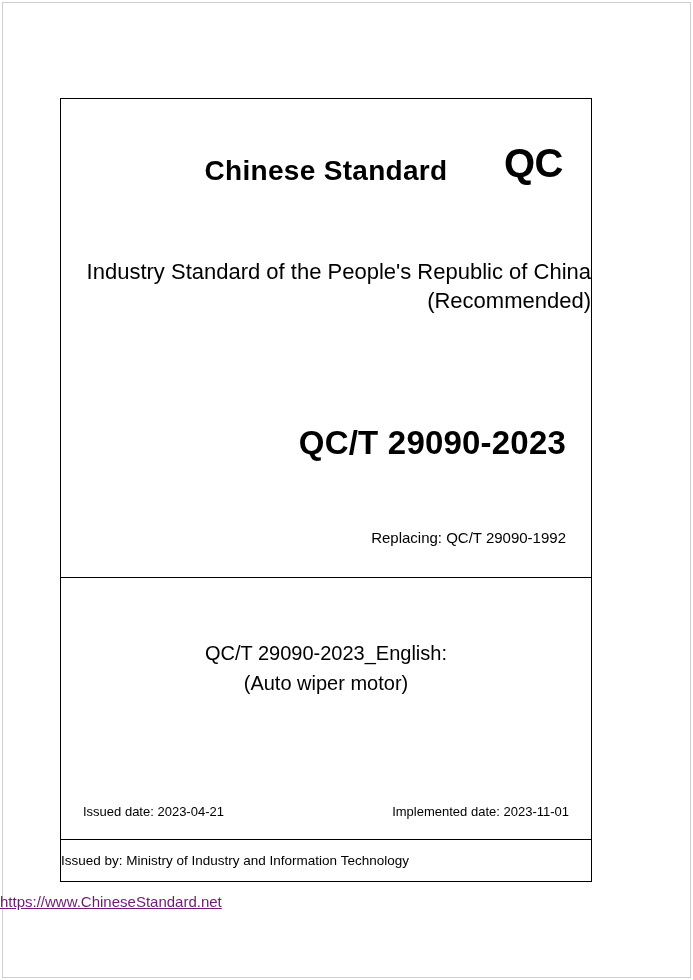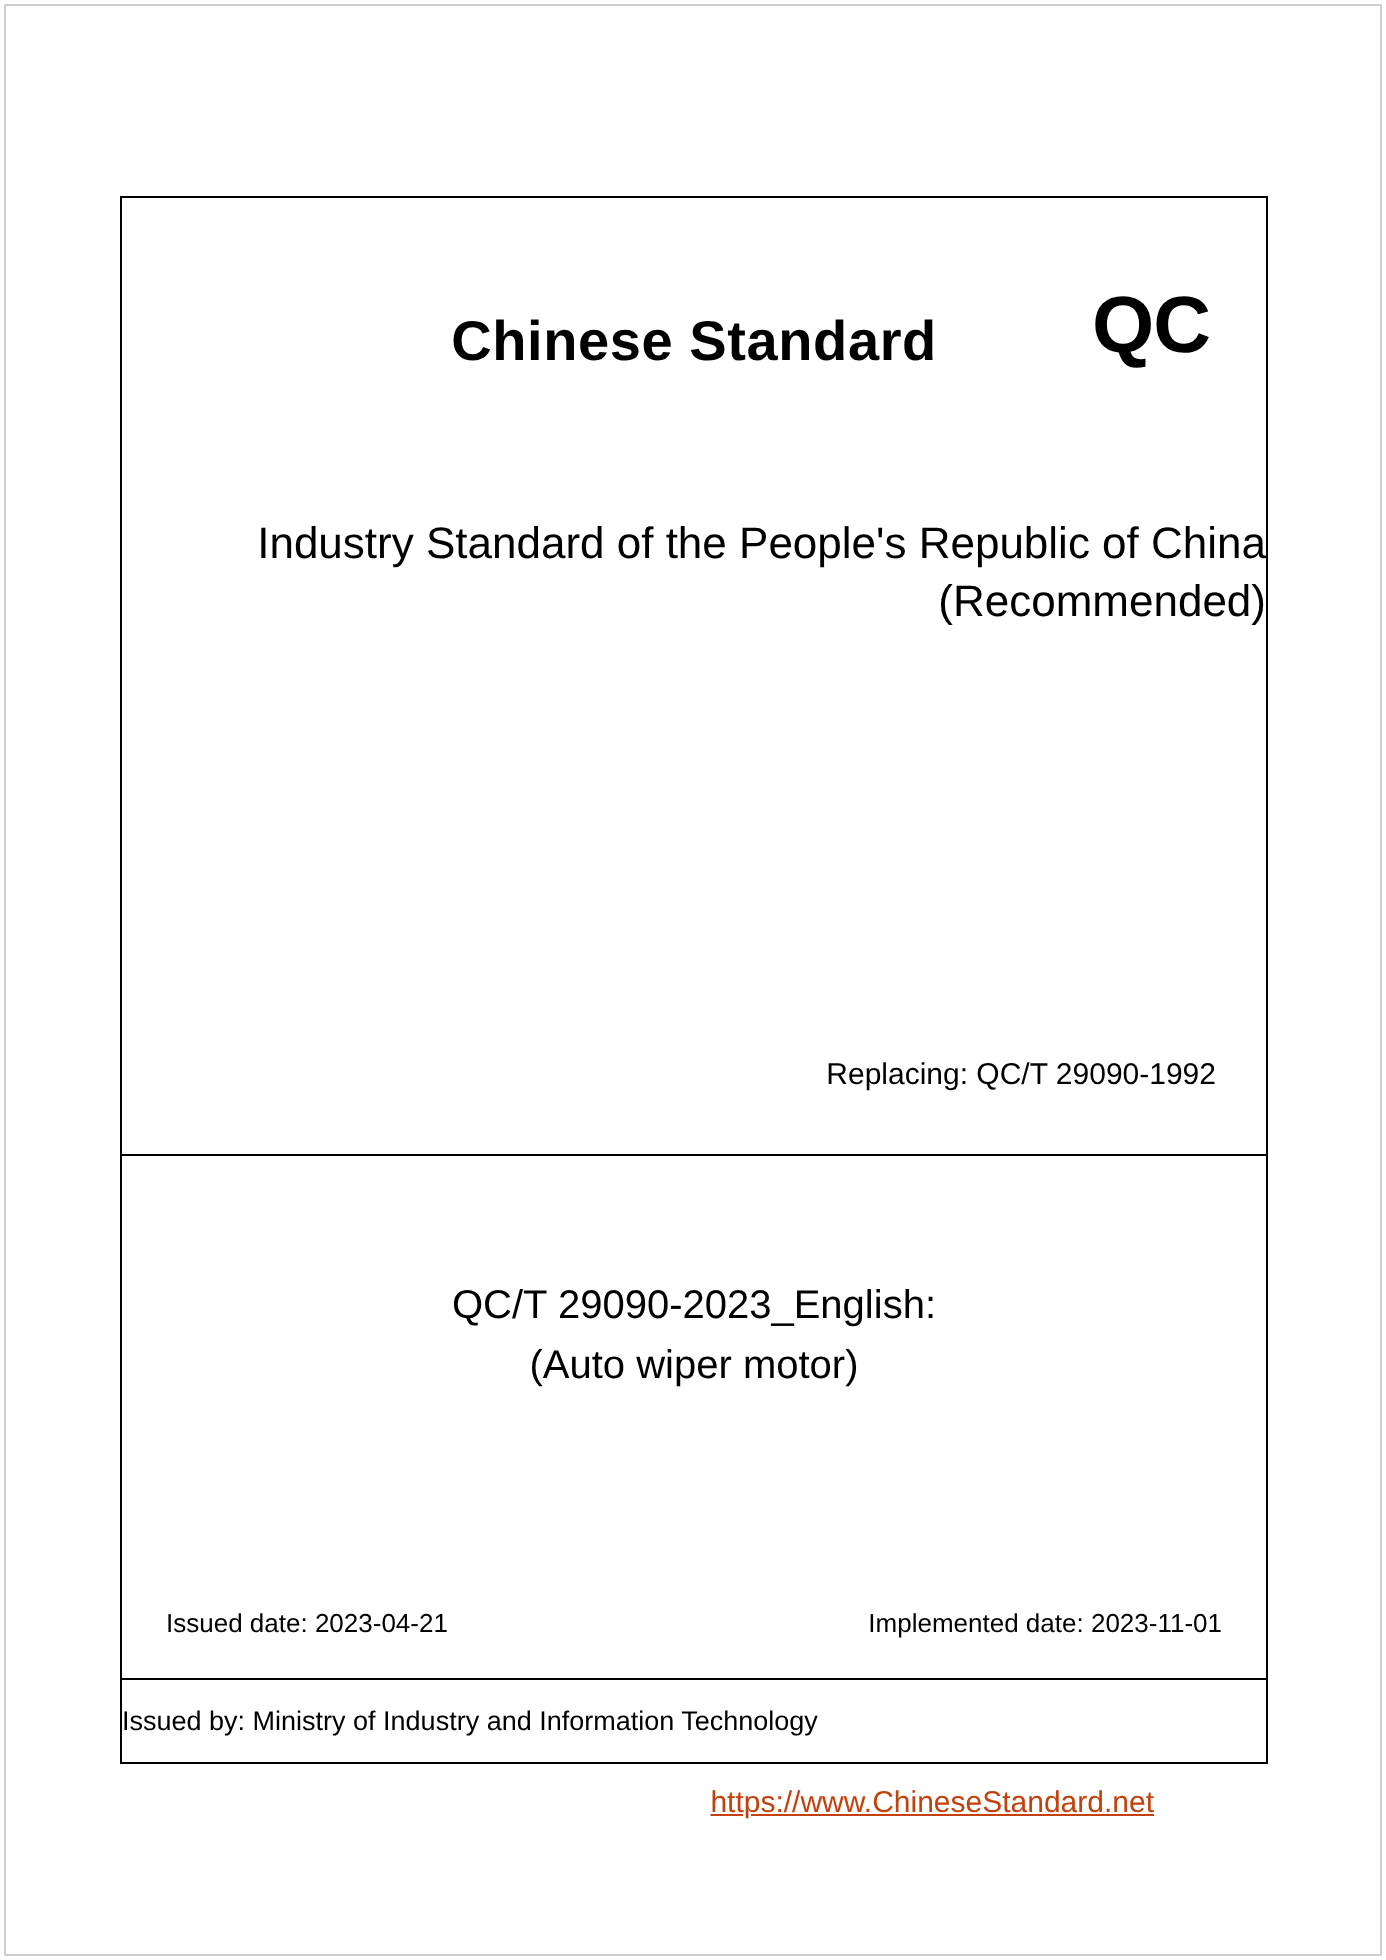--- a/index.html
+++ b/index.html
@@ -38,21 +38,21 @@
     left: 0;
     width: 693px;
     text-align: center;
     font-size: 15.5px;
     color: #000;
   }
   .cover-box {
     position: absolute;
     left: 60px;
     top: 98px;
-    width: 574px;
+    width: 532px;
     height: 784px;
     border: 1px solid #000;
     box-sizing: border-box;
   }
   .section-top {
     position: relative;
     height: 479px;
     border-bottom: 1px solid #000;
     box-sizing: border-box;
   }
@@ -142,42 +142,43 @@
   }
   .issued-by {
     font-size: 13.5px;
     text-align: center;
   }
   .footer-link {
     position: absolute;
     left: 0;
     top: 893px;
     width: 577px;
-    text-align: right;
+    text-align: left;
     font-size: 15px;
-    color: #c2410c;
+    color: #701a75;
     text-decoration: underline;
   }
 </style>
 </head>
 <body>
 
 <div class="page">
   <div class="page-border"></div>
 
 
   <div class="cover-box">
 
     <div class="section-top">
       <div class="title-main">Chinese Standard</div>
       <div class="qc-logo">QC</div>
       <div class="subtitle">
         <div>Industry Standard of the People's Republic of China</div>
         <div>(Recommended)</div>
       </div>
+      <div class="std-number">QC/T 29090-2023</div>
       <div class="replacing">Replacing: QC/T 29090-1992</div>
     </div>
 
     <div class="section-mid">
       <div class="eng-title">
         <div>QC/T 29090-2023_English:</div>
         <div>(Auto wiper motor)</div>
       </div>
       <div class="issued-date">Issued date: 2023-04-21</div>
       <div class="impl-date">Implemented date: 2023-11-01</div>

